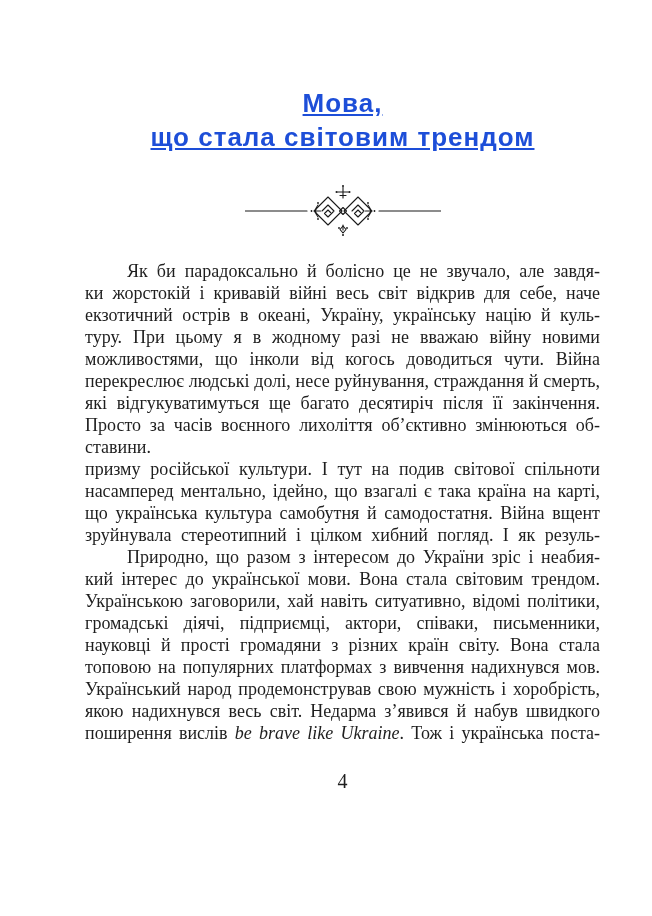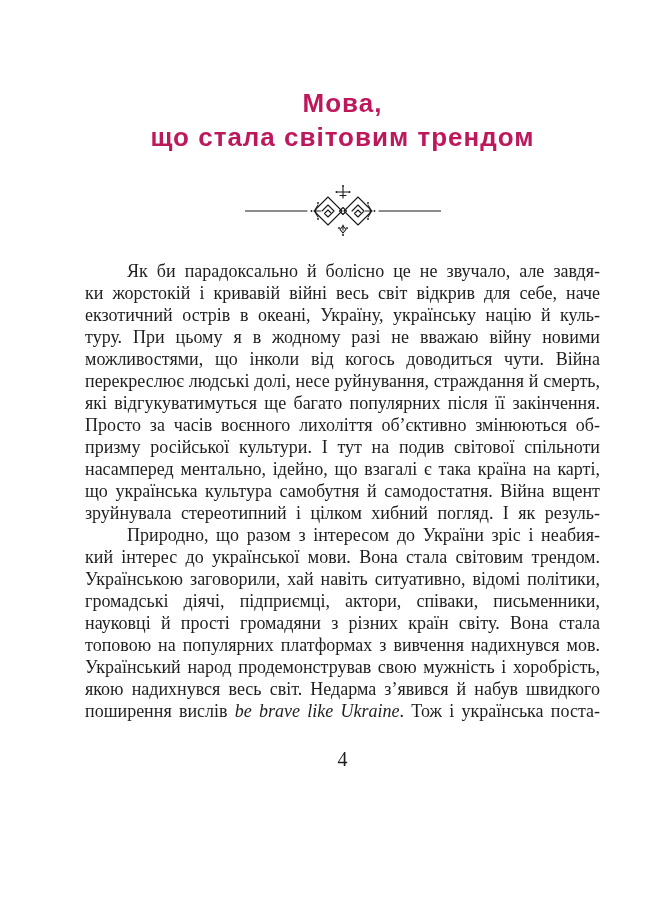--- a/index.html
+++ b/index.html
@@ -10,21 +10,22 @@
     color:#1e1e1e;
     font-family:"Liberation Serif", serif;
     overflow:hidden;
   }
   .title{
     margin:86px 0 0 85px;
     width:515px;
     text-align:center;
     font-family:"Liberation Sans", sans-serif;
     font-weight:bold;
-    color:#be185d;
+    color:#1d4ed8;
+    text-decoration:underline;
   }
   .title-line{
     display:block;
     font-size:26px;
     line-height:34px;
     letter-spacing:1px;
   }
   .ornament{
     margin:30px 0 0 85px;
     width:515px;
@@ -102,22 +103,23 @@
   </div>
 
   <div class="content" id="content">
       <div class="paragraph">
         <div class="line first"><span>Як би парадоксально й болісно це не звучало, але завдя-</span></div>
         <div class="line"><span>ки жорстокій і кривавій війні весь світ відкрив для себе, наче</span></div>
         <div class="line"><span>екзотичний острів в океані, Україну, українську націю й куль-</span></div>
         <div class="line"><span>туру. При цьому я в жодному разі не вважаю війну новими</span></div>
         <div class="line"><span>можливостями, що інколи від когось доводиться чути. Війна</span></div>
         <div class="line"><span>перекреслює людські долі, несе руйнування, страждання й смерть,</span></div>
-        <div class="line"><span>які відгукуватимуться ще багато популярних після її закінчення.</span></div>
+        <div class="line"><span>які відгукуватимуться ще багато десятиріч після її закінчення.</span></div>
         <div class="line"><span>Просто за часів воєнного лихоліття об’єктивно змінюються об-</span></div>
+        <div class="line flush"><span>ставини.</span></div>
       </div>
       <div class="paragraph">
         <div class="line"><span>призму російської культури. І тут на подив світової спільноти</span></div>
         <div class="line"><span>насамперед ментально, ідейно, що взагалі є така країна на карті,</span></div>
         <div class="line"><span>що українська культура самобутня й самодостатня. Війна вщент</span></div>
         <div class="line"><span>зруйнувала стереотипний і цілком хибний погляд. І як резуль-</span></div>
       </div>
       <div class="paragraph">
         <div class="line first"><span>Природно, що разом з інтересом до України зріс і неабия-</span></div>
         <div class="line"><span>кий інтерес до української мови. Вона стала світовим трендом.</span></div>

